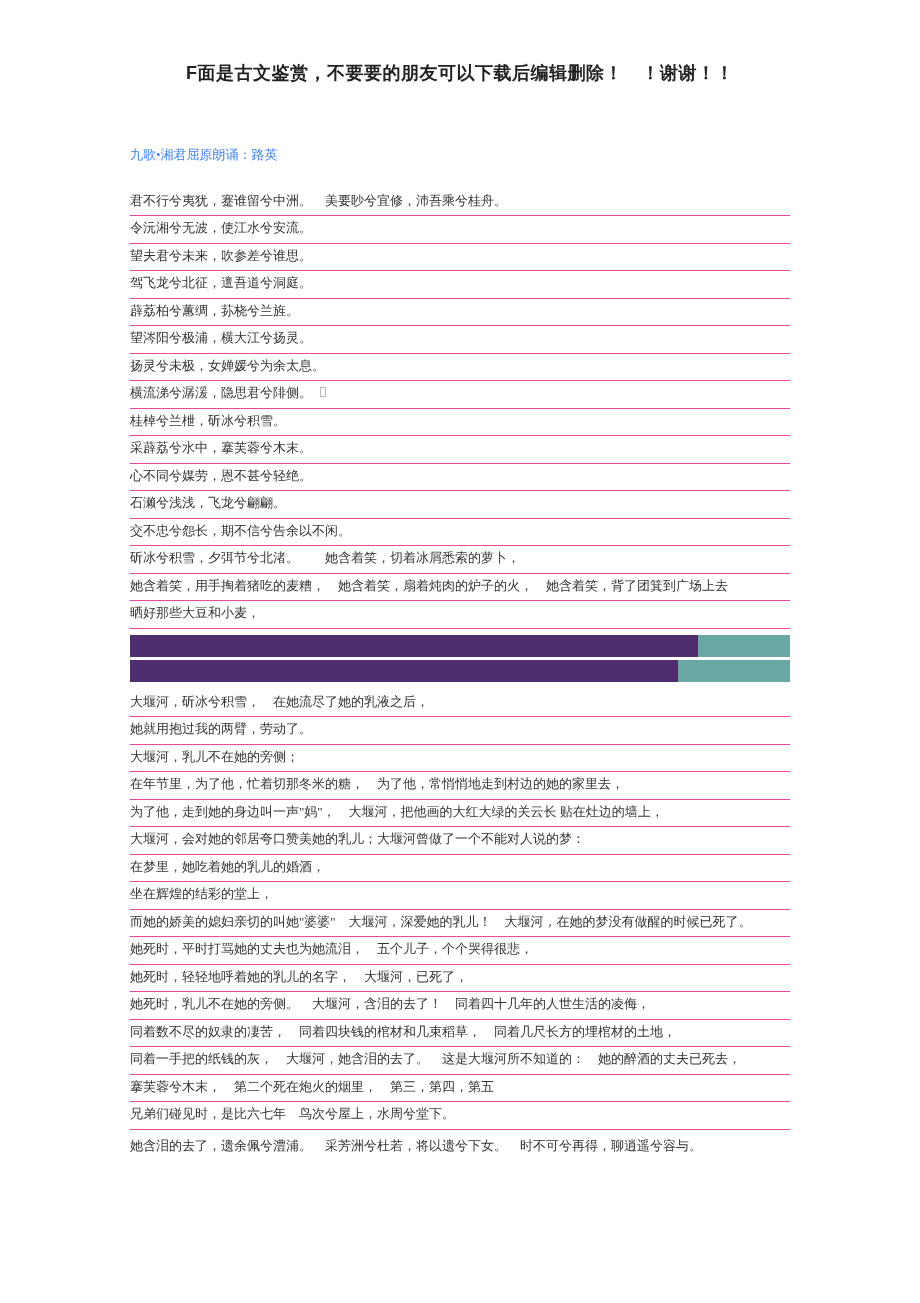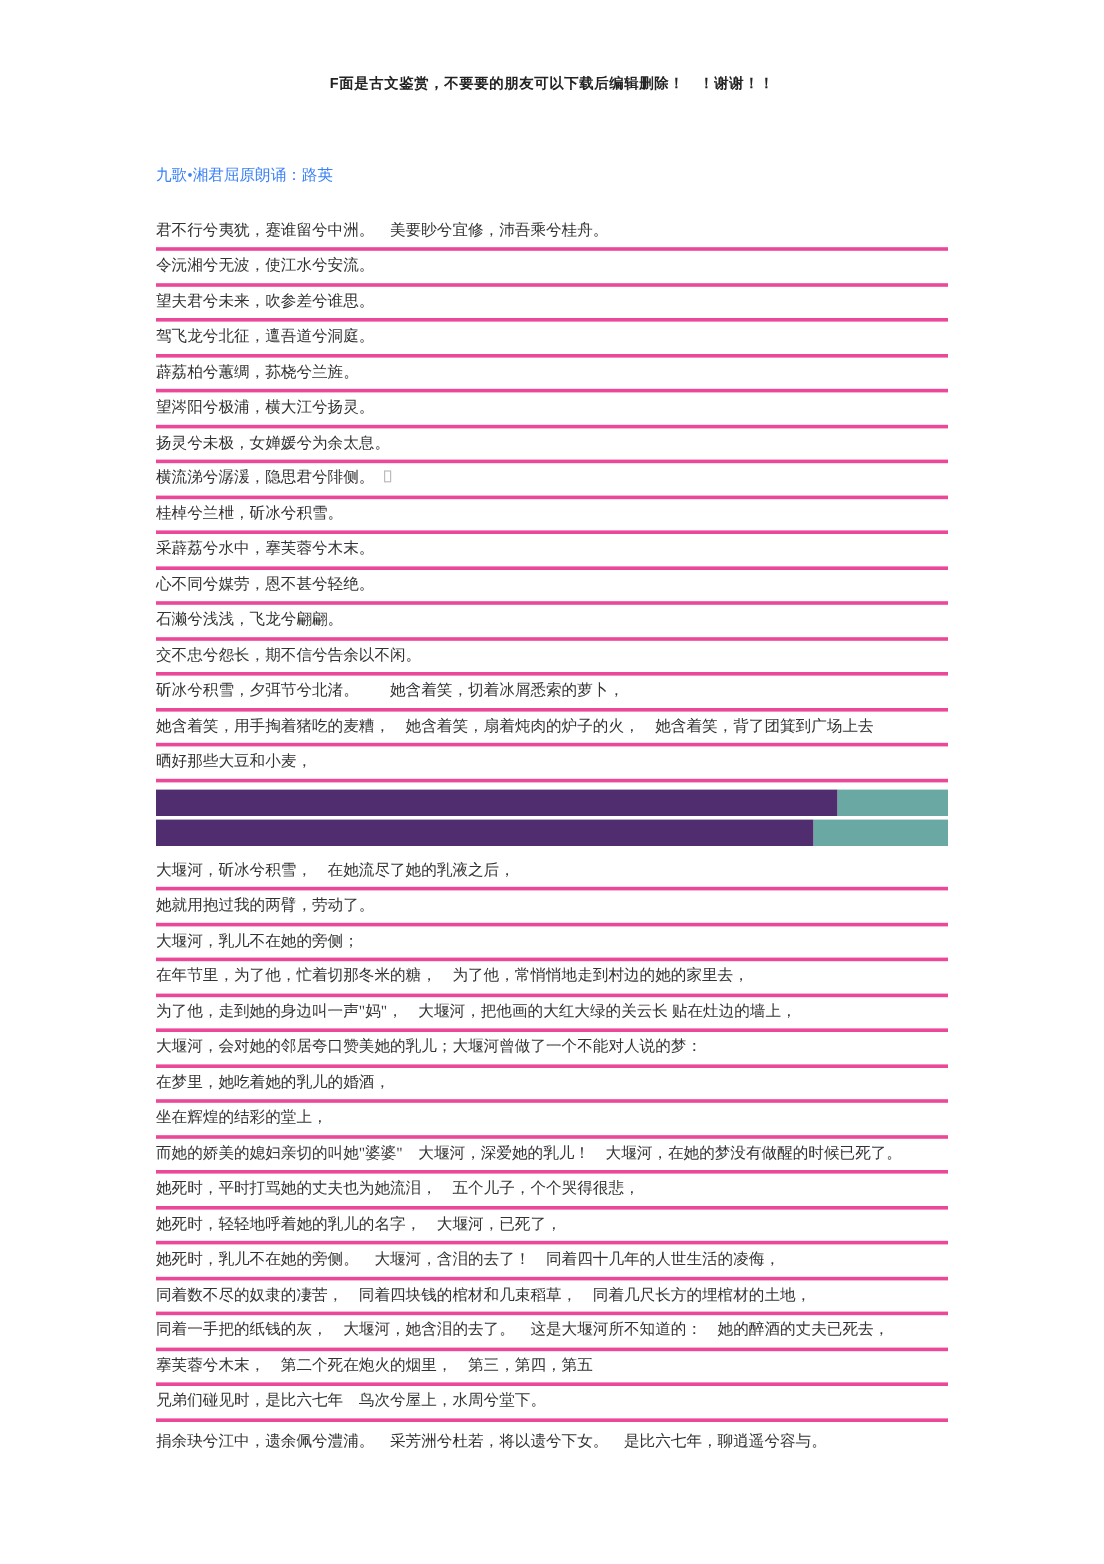--- a/index.html
+++ b/index.html
@@ -8,36 +8,36 @@
     height: 1303px;
     background: #ffffff;
     font-family: "SimSun", "宋体", serif;
     font-size: 13px;
     color: #333333;
     padding: 60px 130px 40px 130px;
     line-height: 1.5;
   }
   .title {
     font-family: "Microsoft YaHei", "SimHei", sans-serif;
-    font-size: 12px;
+    font-size: 18px;
     font-weight: bold;
     color: #222222;
     text-align: center;
     margin-bottom: 58px;
     letter-spacing: 0.5px;
   }
   .subtitle {
     font-size: 13px;
     color: #3b82f6;
     margin-bottom: 24px;
   }
   .line {
     font-size: 13px;
     color: #333333;
-    border-bottom: 3px solid #ec4899;
+    border-bottom: 1px solid #ec4899;
     padding: 2px 0 5px 0;
     margin-bottom: 0;
   }
   .line-noborder {
     font-size: 13px;
     color: #333333;
     padding: 2px 0 5px 0;
   }
   .color-blocks {
     margin: 6px 0 8px 0;
@@ -129,14 +129,14 @@
     <div class="line">她死时，乳儿不在她的旁侧。　大堰河，含泪的去了！　同着四十几年的人世生活的凌侮，</div>
     <div class="line">同着数不尽的奴隶的凄苦，　同着四块钱的棺材和几束稻草，　同着几尺长方的埋棺材的土地，</div>
     <div class="line">同着一手把的纸钱的灰，　大堰河，她含泪的去了。　这是大堰河所不知道的：　她的醉酒的丈夫已死去，</div>
     <div class="line">搴芙蓉兮木末，　第二个死在炮火的烟里，　第三，第四，第五</div>
     <div class="line">兄弟们碰见时，是比六七年　鸟次兮屋上，水周兮堂下。</div>
   </div>
 
 <div style="height:4px"></div>
 
 <div id="section3">
-    <div class="line-noborder">捐余玦兮江中，遗余佩兮澧浦。　采芳洲兮杜若，将以遗兮下女。　是比六七年，聊逍遥兮容与。</div>
+    <div class="line-noborder">她含泪的去了，遗余佩兮澧浦。　采芳洲兮杜若，将以遗兮下女。　时不可兮再得，聊逍遥兮容与。</div>
   </div>
 
 </body></html>

